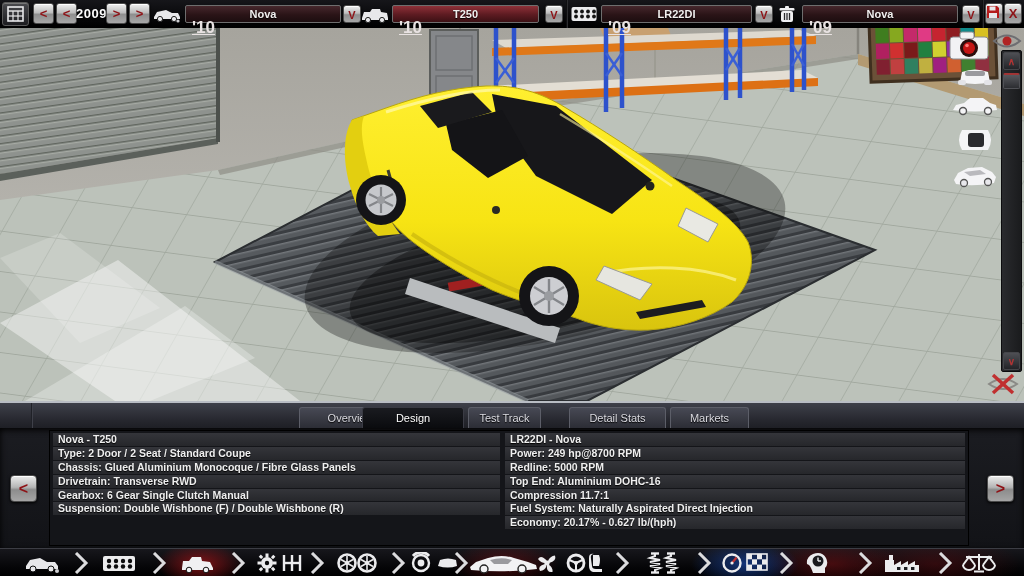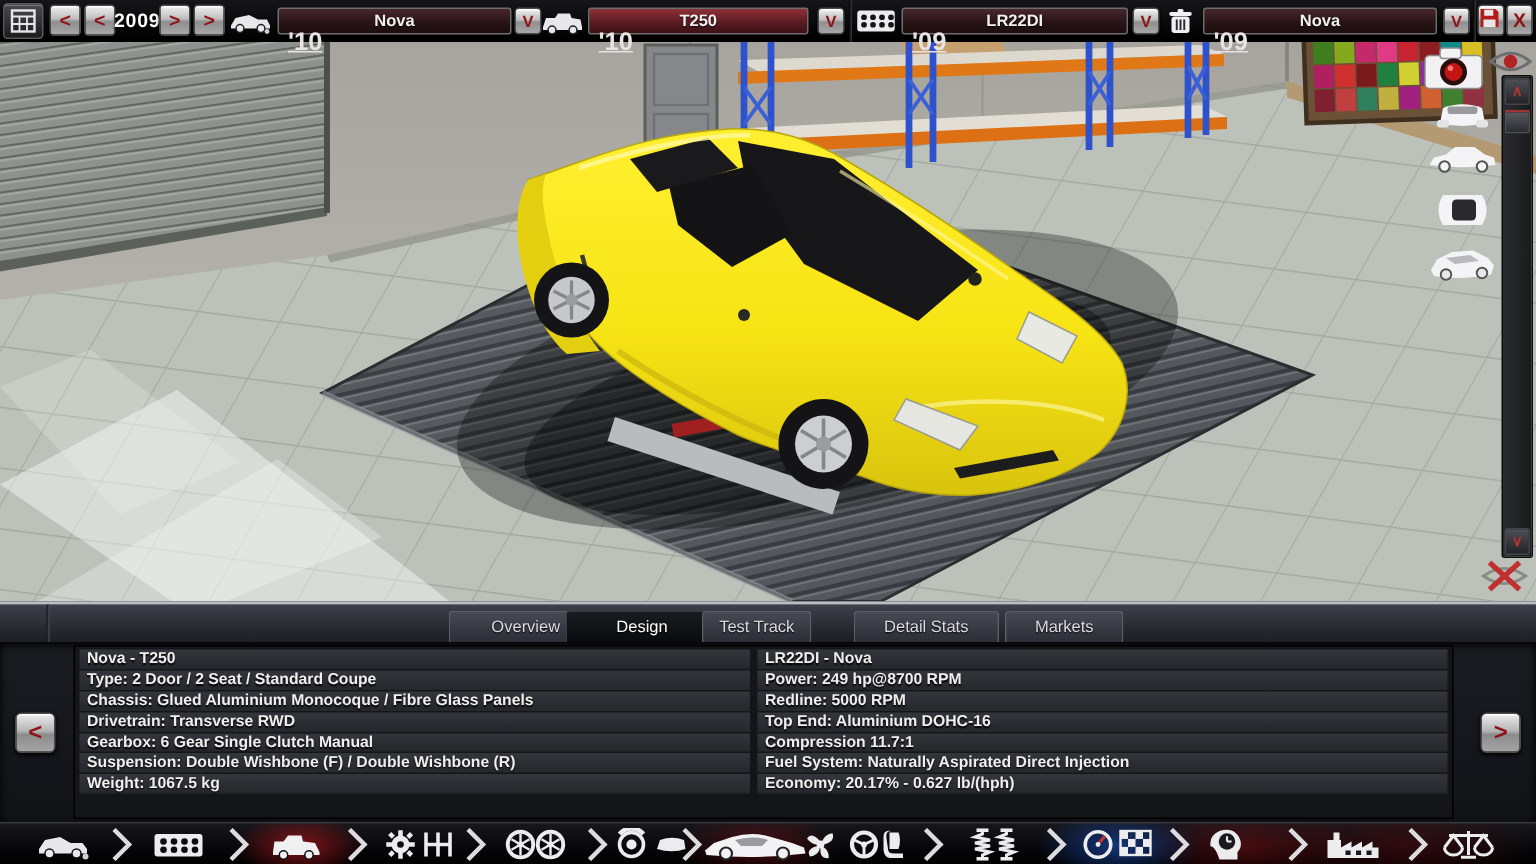--- a/index.html
+++ b/index.html
@@ -432,38 +432,37 @@
         <path d="M3 13 Q17 3 31 13 Q17 23 3 13 Z" fill="none" stroke="#8a8a86" stroke-width="2"></path>
         <line x1="7" y1="4" x2="27" y2="22" stroke="#c03030" stroke-width="3.5"></line>
         <line x1="27" y1="4" x2="7" y2="22" stroke="#c03030" stroke-width="3.5"></line>
       </svg>
     </div>
   </div>
 
   <div id="tabbar">
     <div class="seam"></div>
     <div class="tab" style="left:255px;width:103px;margin-left:44px;">Overview</div>
-    <div class="tab active" style="left:377px;width:102px;">Design</div>
+    <div class="tab active" style="left:362px;width:102px;">Design</div>
     <div class="tab" style="left:468px;width:73px;">Test Track</div>
     <div class="tab" style="left:569px;width:97px;">Detail Stats</div>
     <div class="tab" style="left:670px;width:79px;">Markets</div>
   </div>
 
   <div id="specpanel">
     <div class="panel-arrow" style="left:10px;">&lt;</div>
     <div class="panel-arrow" style="right:10px;">&gt;</div>
     <div id="spec-content">
       <div class="spec-col left">
         <div class="spec-row">Nova - T250</div>
         <div class="spec-row">Type: 2 Door / 2 Seat / Standard Coupe</div>
         <div class="spec-row">Chassis: Glued Aluminium Monocoque / Fibre Glass Panels</div>
         <div class="spec-row">Drivetrain: Transverse RWD</div>
         <div class="spec-row">Gearbox: 6 Gear Single Clutch Manual</div>
         <div class="spec-row">Suspension: Double Wishbone (F) / Double Wishbone (R)</div>
-        <div class="spec-row">Weight: 1067.5 kg</div>
       </div>
       <div class="spec-col right">
         <div class="spec-row">LR22DI - Nova</div>
         <div class="spec-row">Power: 249 hp@8700 RPM</div>
         <div class="spec-row">Redline: 5000 RPM</div>
         <div class="spec-row">Top End: Aluminium DOHC-16</div>
         <div class="spec-row">Compression 11.7:1</div>
         <div class="spec-row">Fuel System: Naturally Aspirated Direct Injection</div>
         <div class="spec-row">Economy: 20.17% - 0.627 lb/(hph)</div>
       </div>

